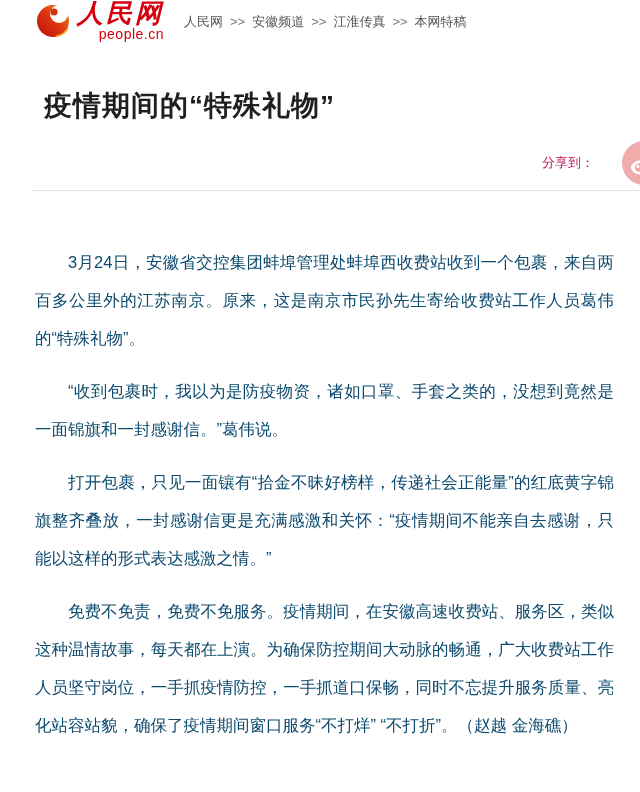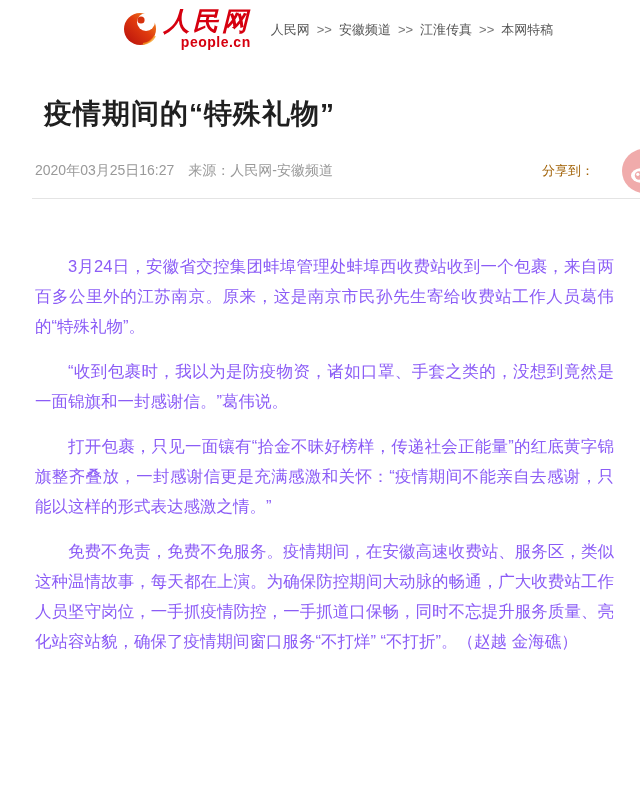--- a/index.html
+++ b/index.html
@@ -9,41 +9,40 @@
     overflow: hidden;
     background: #ffffff;
     font-family: "Liberation Sans", "DejaVu Sans", sans-serif;
     position: relative;
   }
 
   
   .header {
     display: flex;
     align-items: center;
-    padding: 8px 0 0 34px;
+    padding: 0 0 0 34px;
     height: 50px;
-    justify-content: center;
   }
   .logo {
     display: flex;
     align-items: flex-start;
     cursor: pointer;
   }
   .logo-text { margin-left: 5px; line-height: 1; }
   .logo-cn {
     color: #d6000f;
     font-size: 26px;
     font-weight: bold;
     letter-spacing: 3px;
     font-style: italic;
   }
   .logo-en {
     color: #d6000f;
     font-size: 14px;
-    font-weight: bold;
+    font-weight: normal;
     text-align: right;
     margin-top: 1px;
     letter-spacing: 0.5px;
   }
   .breadcrumb {
     margin-left: 20px;
     font-size: 13px;
     color: #555;
     margin-top: -6px;
     white-space: nowrap;
@@ -67,41 +66,41 @@
     padding-left: 35px;
     height: 46px;
   }
   .meta { font-size: 14px; color: #999; }
   .meta .src-label { margin-left: 10px; }
   .share {
     margin-left: auto;
     display: flex;
     align-items: center;
   }
-  .share-label { font-size: 13px; color: #a16207; }
+  .share-label { font-size: 13px; color: #be185d; }
   .share-icon {
     margin-left: 28px;
     margin-right: -26px;   
     width: 44px;
     height: 44px;
     flex: 0 0 auto;
     cursor: pointer;
   }
   .divider {
     border-top: 1px solid #e4e4e4;
     margin-left: 32px;
     margin-top: 4px;
   }
 
   
   .content { padding: 52px 26px 0 35px; }
   .content p {
     font-size: 16.5px;
-    line-height: 30px;
-    color: #8b5cf6;
+    line-height: 38px;
+    color: #0c4a6e;
     text-indent: 2em;
     text-align: justify;
     margin: 0 0 15px 0;
   }
 </style>
 </head>
 <body>
 
 <div class="header">
   <div class="logo">
@@ -127,24 +126,20 @@
   </div>
 
   <div class="breadcrumb">
     <span class="crumb">人民网</span><span class="crumb-sep">&gt;&gt;</span><span class="crumb">安徽频道</span><span class="crumb-sep">&gt;&gt;</span><span class="crumb">江淮传真</span><span class="crumb-sep">&gt;&gt;</span><span class="crumb">本网特稿</span>
   </div>
 </div>
 
 <h1 class="article-title">疫情期间的“特殊礼物”</h1>
 
 <div class="meta-row">
-  <div class="meta">
-    <span>2020年03月25日16:27</span>
-    <span class="src-label">来源：</span><span>人民网-安徽频道</span>
-  </div>
   <div class="share">
     <span class="share-label">分享到：</span>
     <span class="share-icon">
       <svg width="44" height="44" viewBox="0 0 44 44">
         <circle cx="22" cy="22" r="22" fill="#f0abab"></circle>
         <ellipse cx="19" cy="26.5" rx="10" ry="7.2" fill="#ffffff"></ellipse>
         <circle cx="17" cy="26.5" r="4.2" fill="#f0abab"></circle>
         <circle cx="15.8" cy="25.3" r="1.6" fill="#ffffff"></circle>
         <path d="M26 13 a9 9 0 0 1 9 9" stroke="#ffffff" stroke-width="2.4" fill="none" stroke-linecap="round"></path>
         <path d="M26.5 17.5 a4.5 4.5 0 0 1 4.5 4.5" stroke="#ffffff" stroke-width="2.2" fill="none" stroke-linecap="round"></path>

